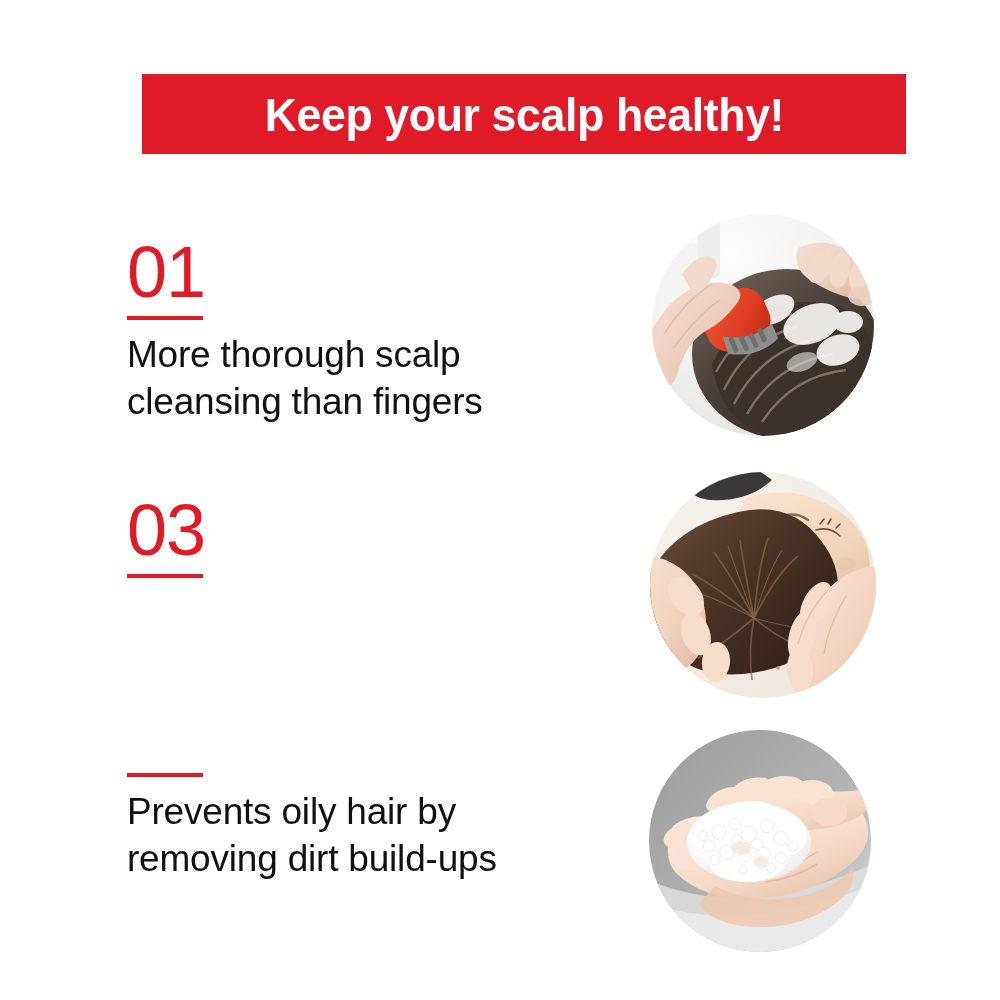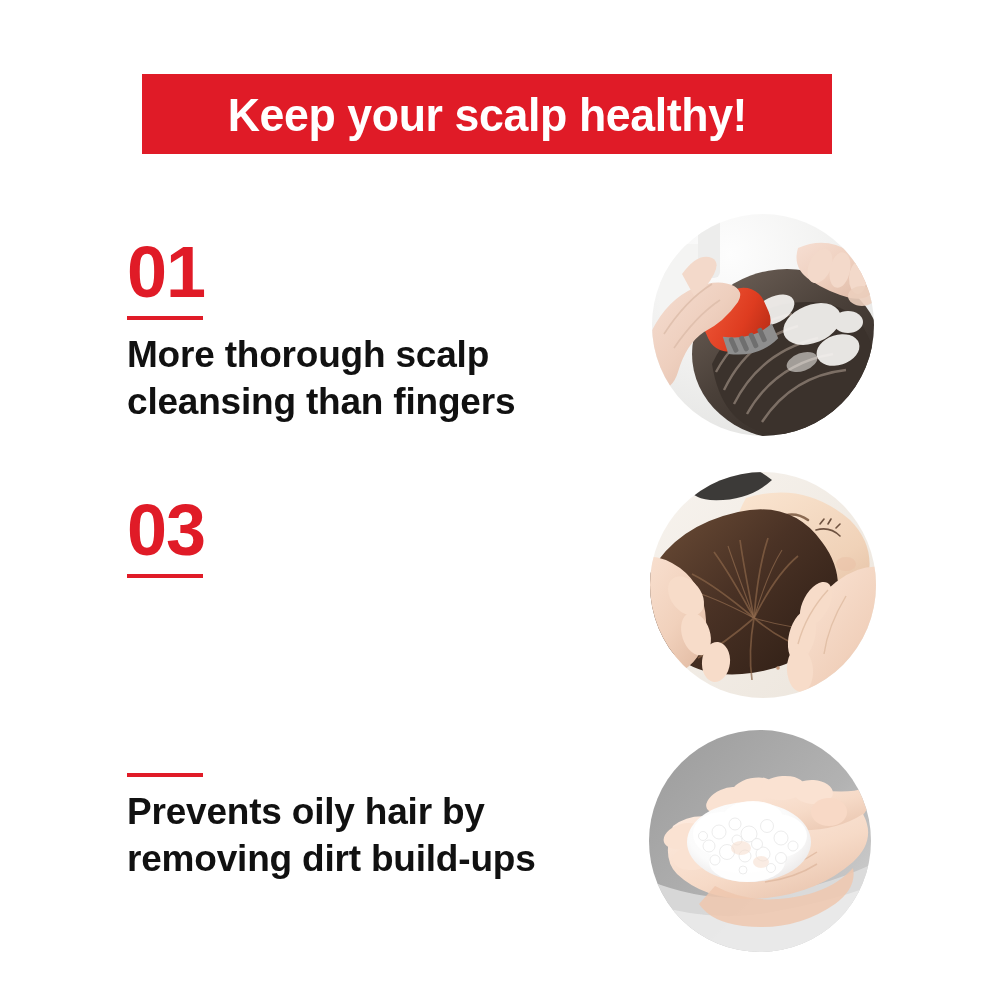--- a/index.html
+++ b/index.html
@@ -20,21 +20,21 @@
     height: 1000px;
     background: #ffffff;
     overflow: hidden;
   }
 
   
   .banner {
     position: absolute;
     left: 142px;
     top: 74px;
-    width: 690px;
+    width: 764px;
     height: 80px;
     background: #E01B27;
     display: flex;
     align-items: center;
     justify-content: center;
   }
   .banner-title {
     color: #ffffff;
     font-family: "Liberation Sans Narrow", "Liberation Sans", sans-serif;
     font-size: 47px;
@@ -53,37 +53,37 @@
     width: 500px;
   }
   .benefit {
     position: relative;
     height: 258px;
   }
   .benefit-number {
     color: #E01B27;
     font-family: "Liberation Sans", sans-serif;
     font-size: 72px;
-    font-weight: bold;
+    font-weight: normal;
     line-height: 0.82;
     letter-spacing: -1px;
     margin: 0;
     padding: 0;
   }
   .benefit-rule {
     width: 76px;
     height: 4px;
     background: #E01B27;
     margin-top: 14px;
     margin-bottom: 11px;
   }
   .benefit-text {
     color: #111111;
     font-size: 37px;
-    font-weight: bold;
+    font-weight: normal;
     line-height: 47px;
     letter-spacing: -0.2px;
     margin: 0;
     white-space: pre-line;
   }
 
   
   .photo {
     position: absolute;
     border-radius: 50%;

